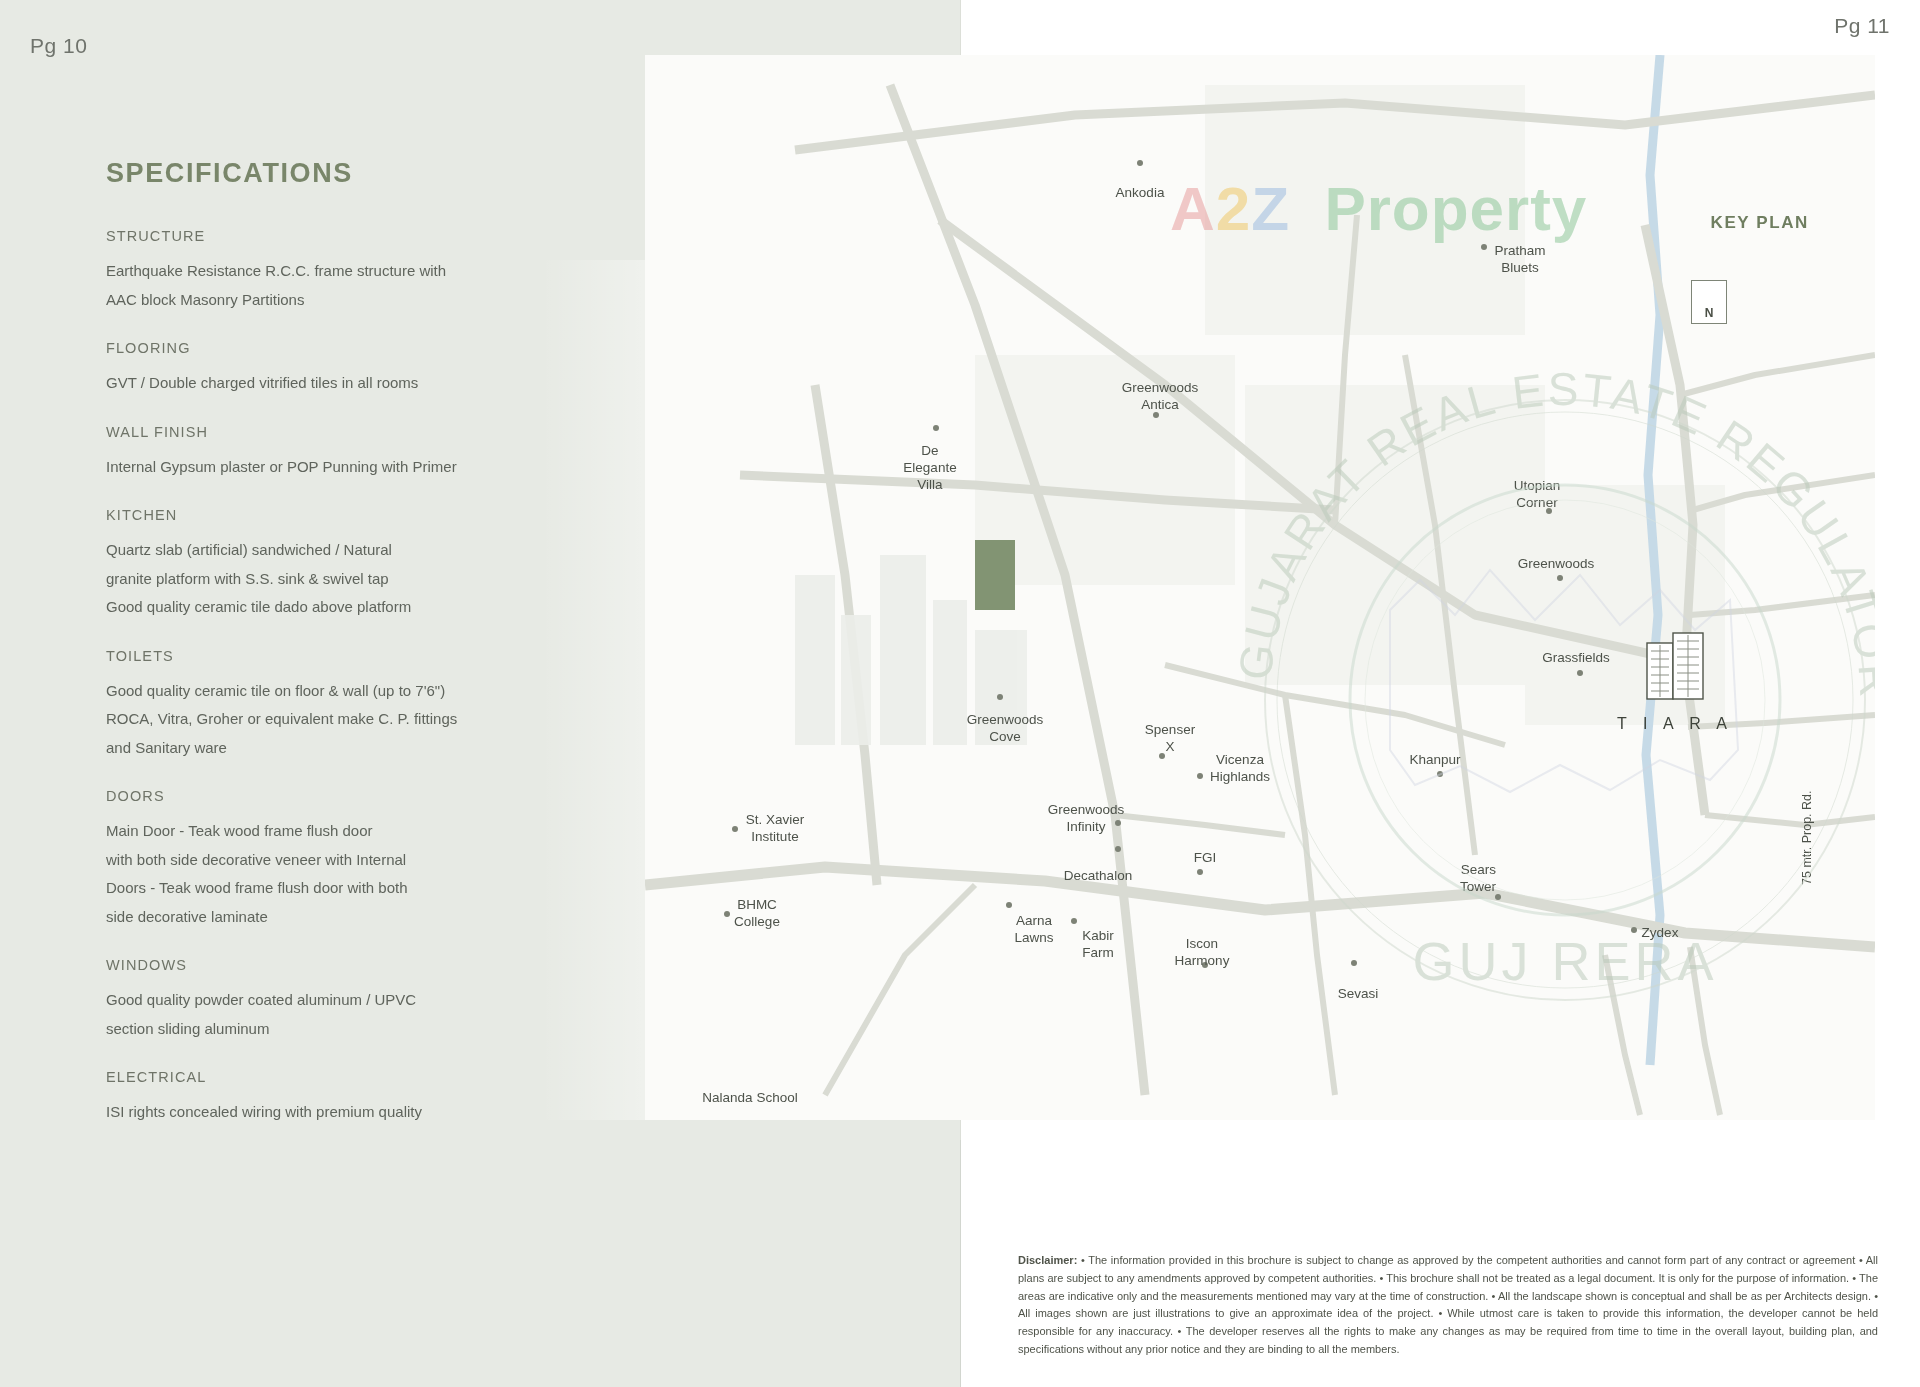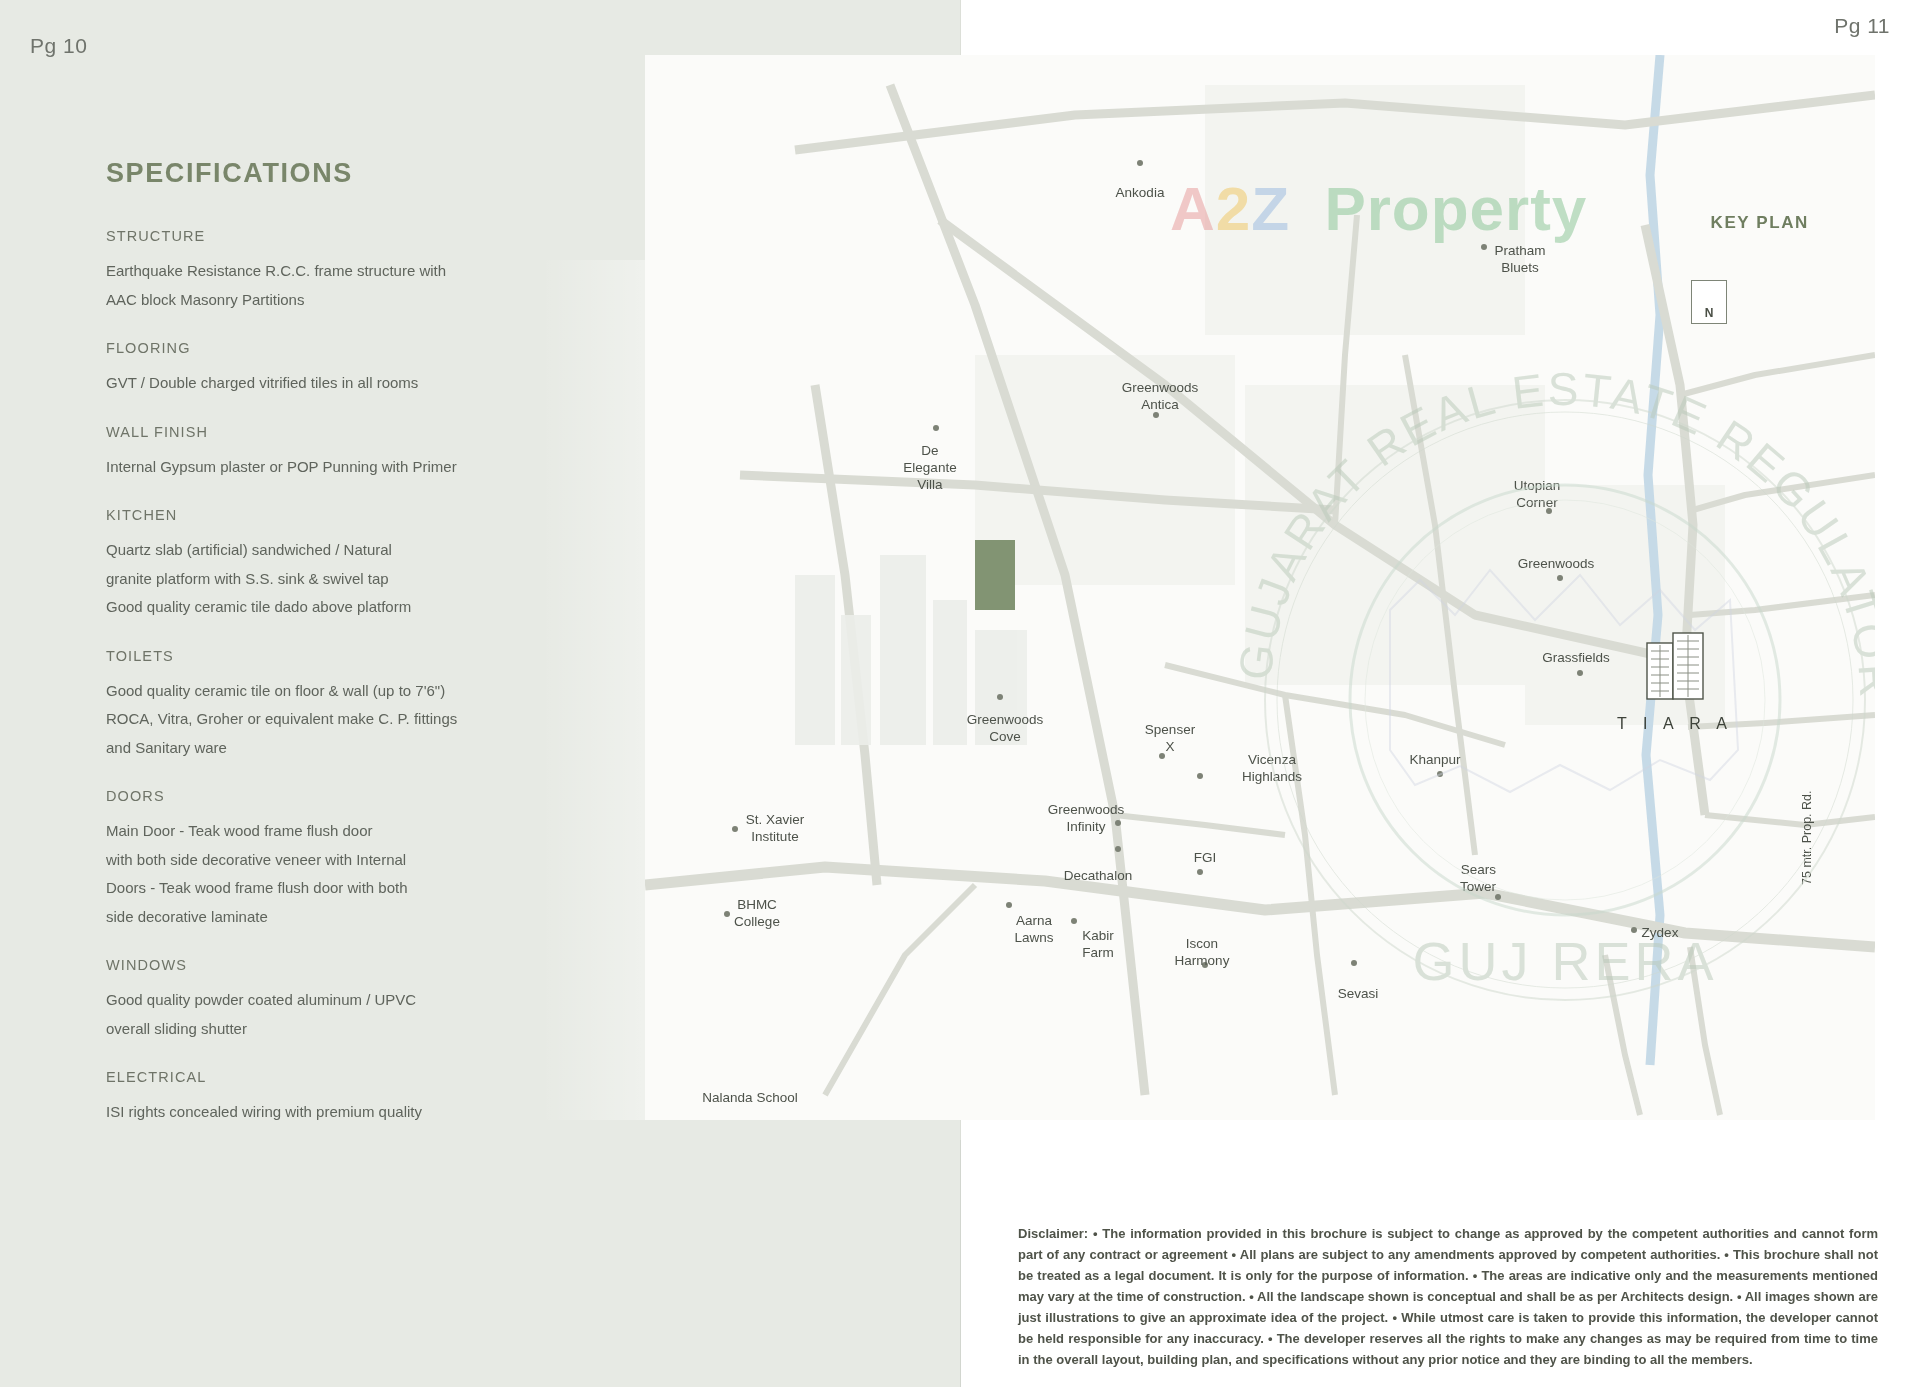--- a/index.html
+++ b/index.html
@@ -134,22 +134,22 @@
 
   .wm-rera {
     position:absolute; left:545px; top:225px;
     width:710px; height:760px;
     opacity:0.5;
     pointer-events:none;
   }
 
   
   .disclaimer {
-    position:absolute; left:1018px; top:1223px; width:860px;
-    font-size:13px; line-height:1.62; color:#4f5349; text-align:justify;font-weight:bold;
+    position:absolute; left:1018px; top:1252px; width:860px;
+    font-size:11px; line-height:1.62; color:#4f5349; text-align:justify;
   }
 
   .sep-line {
     position:absolute; left:960px; top:0; width:1px; height:1140px; background:#dcdfd8;
   }
 </style>
 </head>
 <body>
 
 <div class="page-wrap">
@@ -186,21 +186,21 @@
         <div class="spec-block">
           <div class="spec-head">DOORS</div>
           <div class="spec-line">Main Door - Teak wood frame flush door</div>
           <div class="spec-line">with both side decorative veneer with Internal</div>
           <div class="spec-line">Doors - Teak wood frame flush door with both</div>
           <div class="spec-line">side decorative laminate</div>
         </div>
         <div class="spec-block">
           <div class="spec-head">WINDOWS</div>
           <div class="spec-line">Good quality powder coated aluminum / UPVC</div>
-          <div class="spec-line">overall sliding shutter</div>
+          <div class="spec-line">section sliding aluminum</div>
         </div>
         <div class="spec-block">
           <div class="spec-head">ELECTRICAL</div>
           <div class="spec-line">ISI rights concealed wiring with premium quality</div>
         </div>
       </div>
     <div class="left-soft"></div>
   </div>
 
   <div class="page-right">
@@ -310,21 +310,21 @@
         <div class="mlabel" style="left: 911px; top: 501px;">Greenwoods</div>
         <div class="mdot" style="left: 935px; top: 618px;"></div>
         <div class="mlabel" style="left: 931px; top: 595px;">Grassfields</div>
         <div class="mdot" style="left: 355px; top: 642px;"></div>
         <div class="mlabel" style="left: 360px; top: 657px;">Greenwoods
 Cove</div>
         <div class="mdot" style="left: 517px; top: 701px;"></div>
         <div class="mlabel" style="left: 525px; top: 667px;">Spenser
 X</div>
         <div class="mdot" style="left: 555px; top: 721px;"></div>
-        <div class="mlabel" style="left: 627px; top: 697px;">Vicenza
+        <div class="mlabel" style="left: 595px; top: 697px;">Vicenza
 Highlands</div>
         <div class="mdot" style="left: 795px; top: 719px;"></div>
         <div class="mlabel" style="left: 790px; top: 697px;">Khanpur</div>
         <div class="mdot" style="left: 90px; top: 774px;"></div>
         <div class="mlabel" style="left: 130px; top: 757px;">St. Xavier
 Institute</div>
         <div class="mdot" style="left: 473px; top: 768px;"></div>
         <div class="mlabel" style="left: 441px; top: 747px;">Greenwoods
 Infinity</div>
         <div class="mdot" style="left: 555px; top: 817px;"></div>

